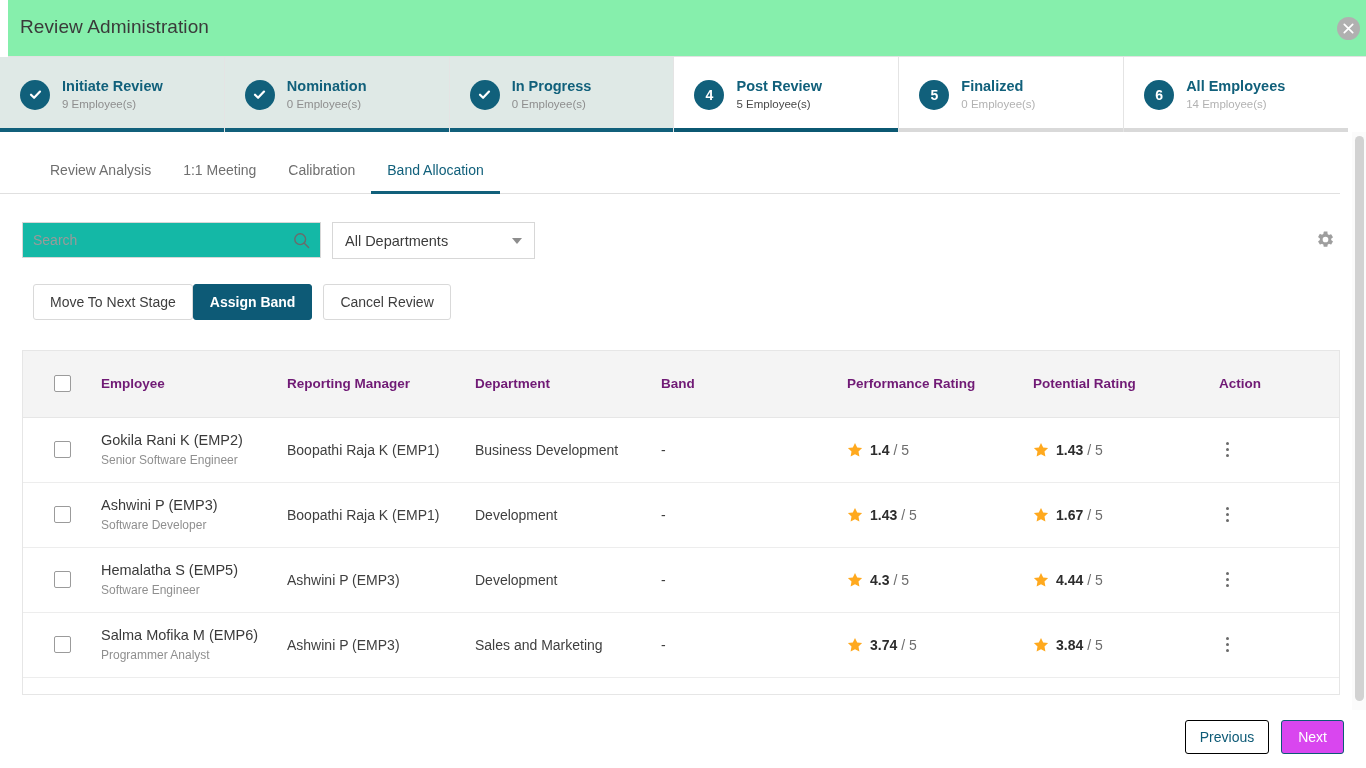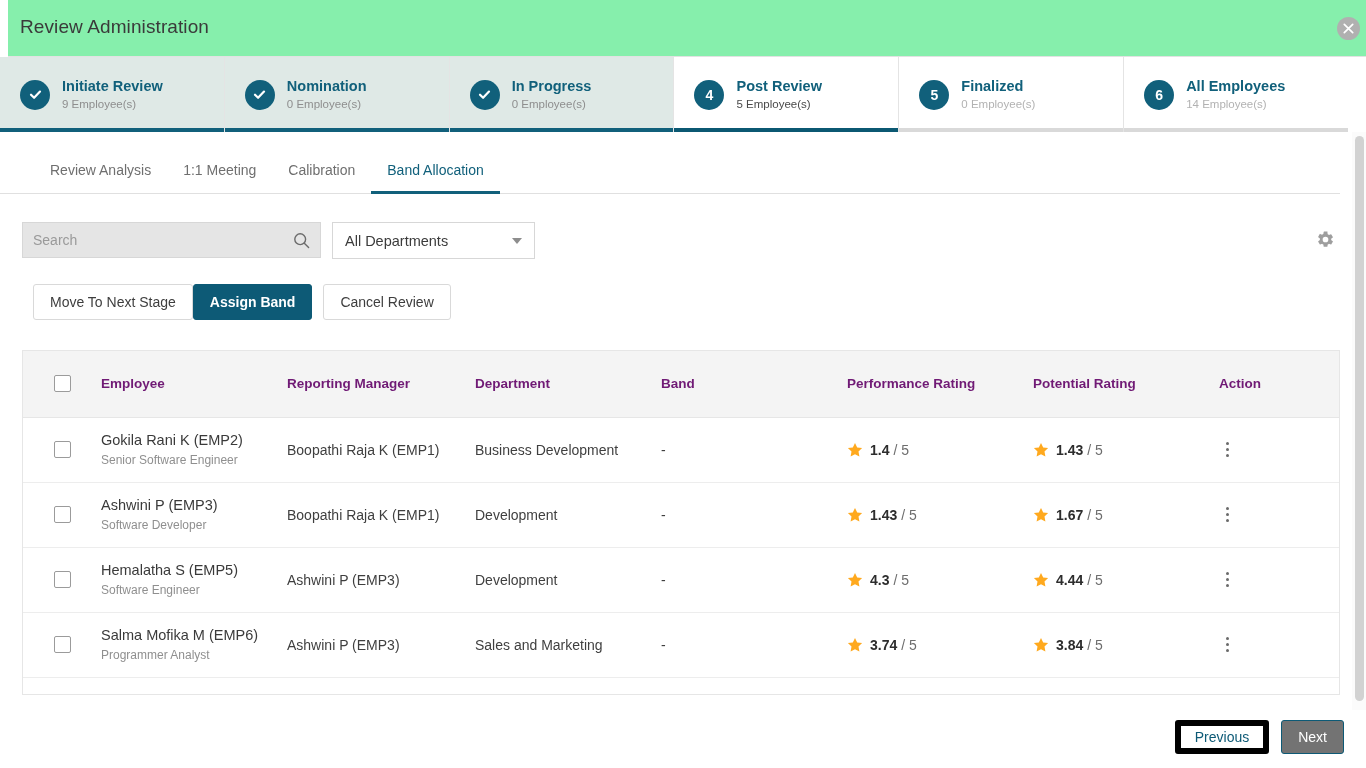--- a/index.html
+++ b/index.html
@@ -96,21 +96,21 @@
   .tab.active { color: #11607b; }
   .tab.active::after {
     content: ""; position: absolute; left: 0; right: 0; bottom: -1px;
     height: 3px; background: #11607b;
   }
 
   
   .search-box {
     position: absolute; left: 22px; top: 222px;
     width: 299px; height: 36px;
-    border: 1px solid #d7d7d7; background: #e5e5e5;
+    border: 1px solid #d7d7d7; background: #14b8a6;
     display: flex; align-items: center;
   }
   .search-input {
     border: none; outline: none; background: transparent;
     font-size: 14px; color: #3a3a3a;
     padding: 0 10px; flex: 1; height: 100%;
     font-family: "Liberation Sans", sans-serif;
   }
   .search-input::placeholder { color: #9a9a9a; }
   .search-icon { padding-right: 10px; display: flex; cursor: pointer; }
@@ -190,27 +190,27 @@
   .kebab {
     display: flex; flex-direction: column; align-items: center;
     gap: 3px; cursor: pointer; width: 16px;
   }
   .kebab i { width: 3px; height: 3px; border-radius: 50%; background: #6a6a6a; display: block; }
 
   
   .footer { position: absolute; right: 22px; bottom: 14px; display: flex; align-items: center; }
   .btn-prev {
     height: 34px; min-width: 82px; padding: 0 14px;
-    background: #ffffff; color: #0d5a76; border: 6px solid #000000;
+    background: #ffffff; color: #0d5a76; border: 1px solid #000000;
     border-radius: 3px; font-size: 14px;
     display: flex; align-items: center; justify-content: center; cursor: pointer;
   }
   .btn-next {
     height: 34px; min-width: 56px; padding: 0 16px; margin-left: 12px;
-    background: #737373; color: #ffffff; border: 1px solid #0d5a76;
+    background: #d946ef; color: #ffffff; border: 1px solid #0d5a76;
     border-radius: 3px; font-size: 14px; font-weight: 400;
     display: flex; align-items: center; justify-content: center; cursor: pointer;
   }
 
   
   .vscroll-track {
     position: absolute; right: 0; top: 132px;
     width: 14px; height: 578px; background: #fbfbfb;
   }
   .vscroll-thumb {

